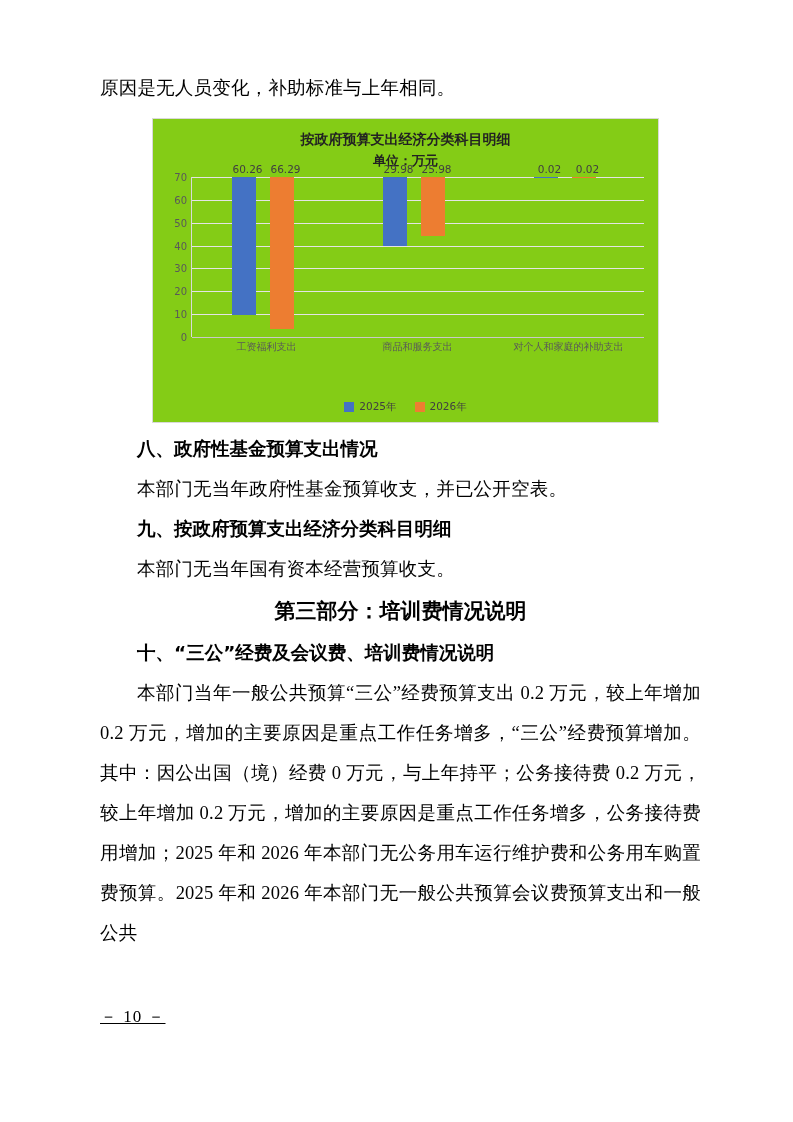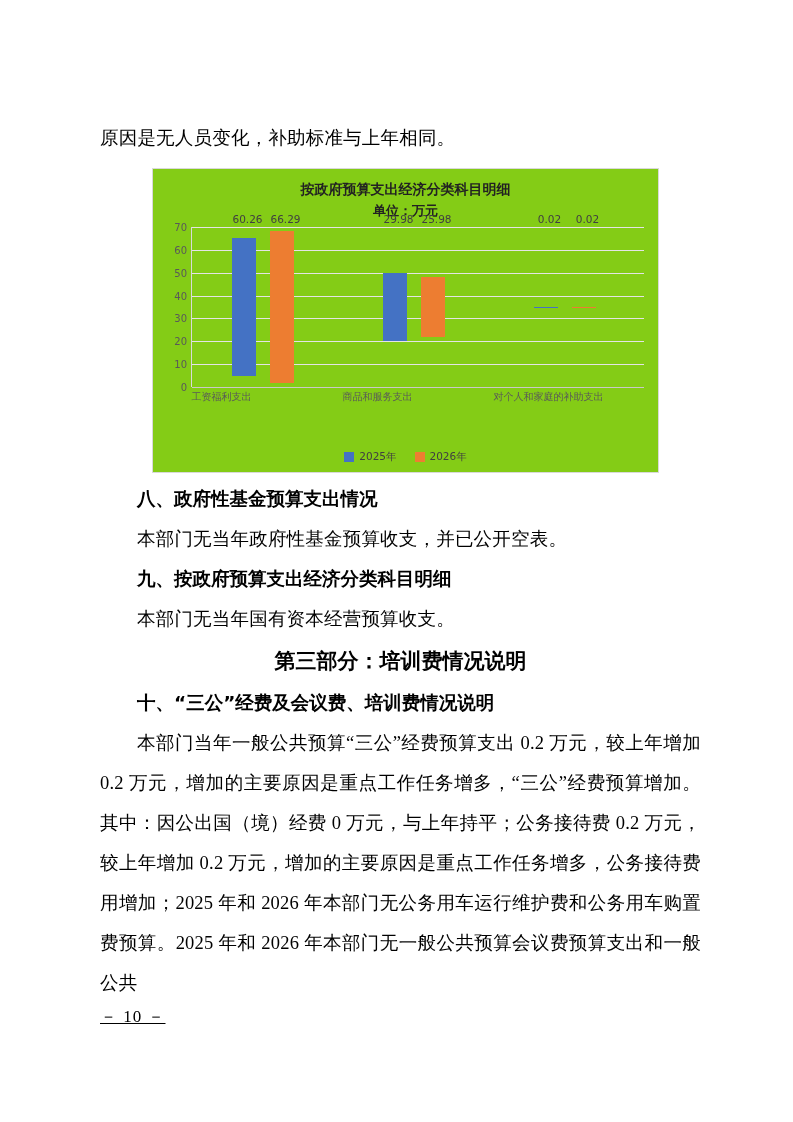--- a/index.html
+++ b/index.html
@@ -14,21 +14,21 @@
     color: #000000;
     position: relative;
     overflow: hidden;
   }
   .page {
     position: absolute;
     left: 0; top: 0;
     width: 793px;
     height: 1122px;
     box-sizing: border-box;
-    padding: 118px 92px 0 100px;
+    padding: 68px 92px 0 100px;
   }
 
   
   .para {
     font-size: 18.5px;
     line-height: 40px;
     text-align: justify;
     letter-spacing: 0.2px;
     margin: 0;
   }
@@ -120,21 +120,21 @@
     width: 150px;
     height: 160px;
     position: relative;
   }
   .bar-holder {
     position: relative;
     width: 32px;
     height: 160px;
     display: flex;
     flex-direction: column;
-    justify-content: center;
+    justify-content: flex-start;
   }
   .bar {
     width: 24px;
     background: #4472c4;
   }
   .bar.s2 { background: #ed7d31; }
   .bar-label {
     position: absolute;
     bottom: 100%;
     left: 50%;
@@ -147,21 +147,21 @@
   }
   .x-labels {
     position: absolute;
     left: 30px; right: 6px;
     top: 163px;
     display: flex;
     justify-content: space-around;
   }
   .x-label {
     width: 150px;
-    text-align: left;
+    text-align: center;
     font-family: "DejaVu Sans", "Liberation Sans", sans-serif;
     font-size: 10px;
     color: #595959;
   }
   .legend {
     display: flex;
     justify-content: center;
     gap: 18px;
     margin-top: 10px;
     padding-bottom: 2px;

